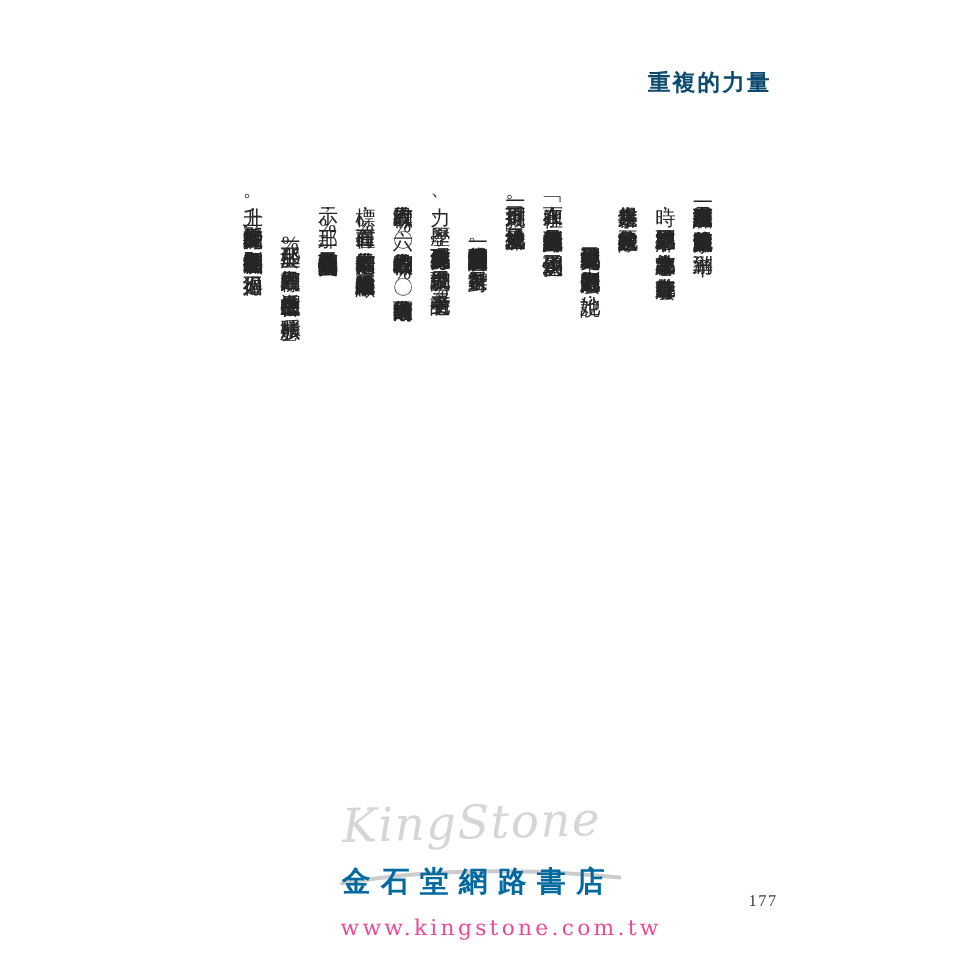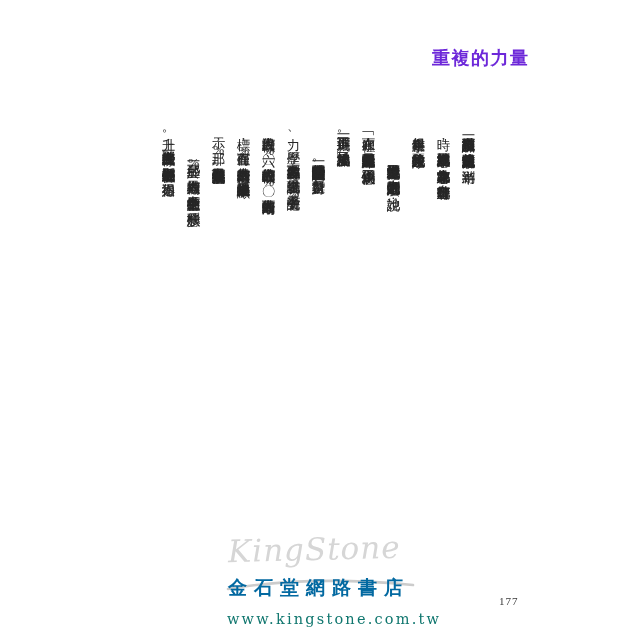--- a/index.html
+++ b/index.html
@@ -9,24 +9,24 @@
     height: 640px;
     background: #ffffff;
     overflow: hidden;
     font-family: "Liberation Serif", serif;
   }
   
   .running-head {
     position: absolute;
     left: 432px;
     top: 46px;
-    font-size: 18px;
+    font-size: 15px;
     font-weight: bold;
     letter-spacing: 1.5px;
-    color: #6d28d9;
+    color: #0c4a6e;
     font-family: "Liberation Serif", serif;
   }
   
   .text-block {
     position: absolute;
     left: 155px;
     top: 127px;
     width: 326px;
     height: 452px;
     writing-mode: vertical-rl;
@@ -76,21 +76,21 @@
     color: #0369a1;
     font-family: "Liberation Serif", serif;
     pointer-events: none;
   }
   .wm-url {
     position: absolute;
     left: 227px;
     top: 611px;
     font-size: 14.5px;
     letter-spacing: 2.2px;
-    color: #0f766e;
+    color: #ec4899;
     font-family: "DejaVu Serif", serif;
     pointer-events: none;
   }
 </style>
 </head>
 <body>
 
 <div class="page">
 
   <div class="running-head">重複的力量</div>

